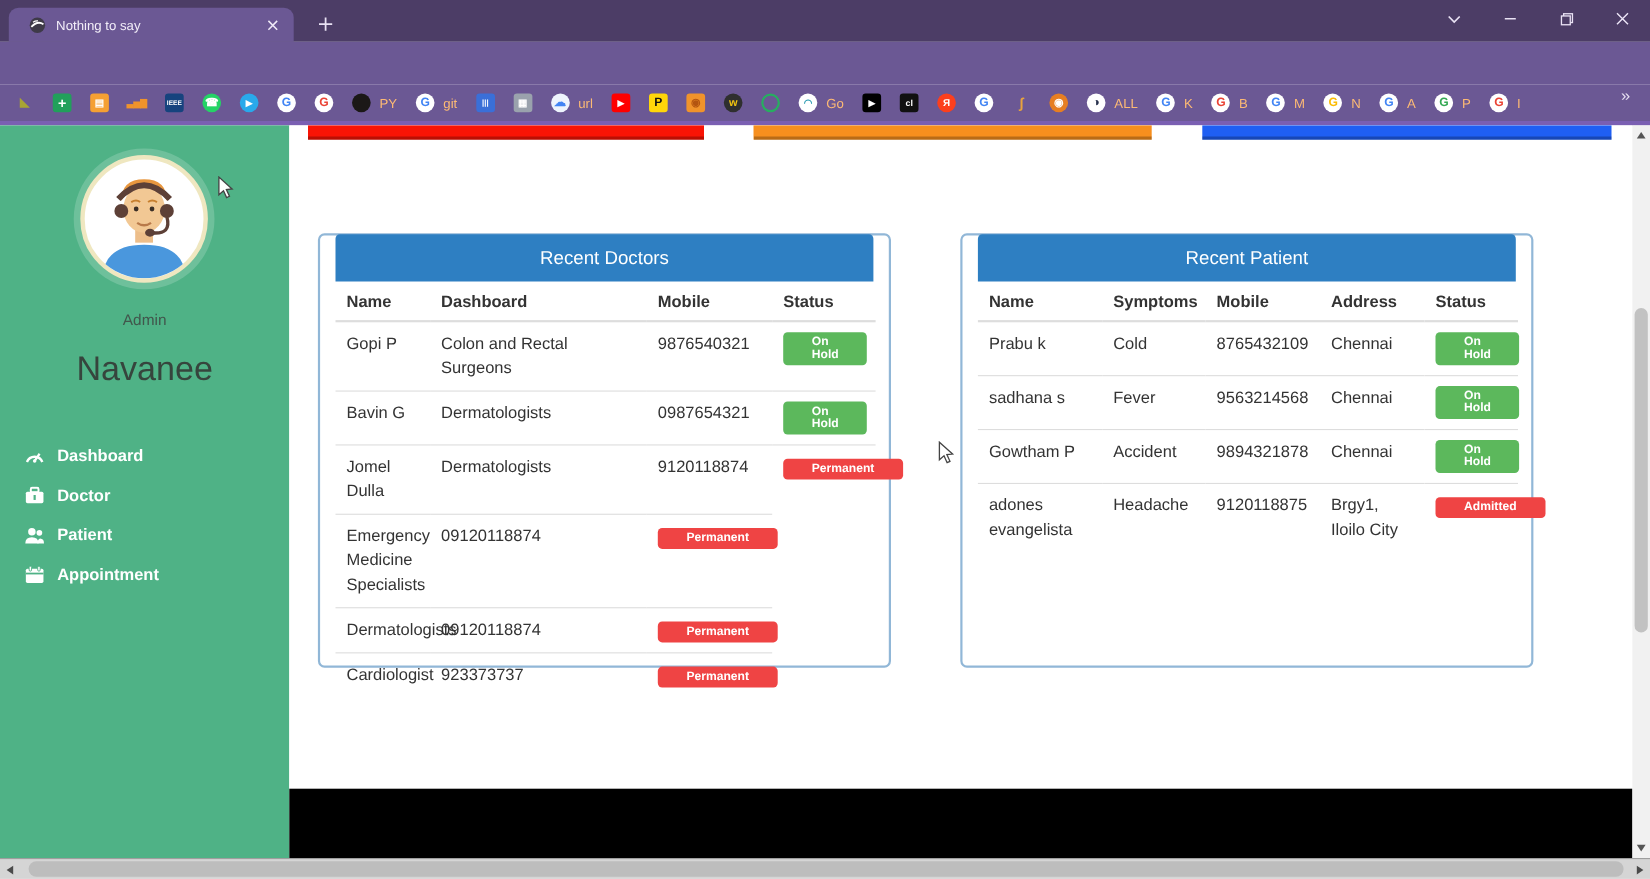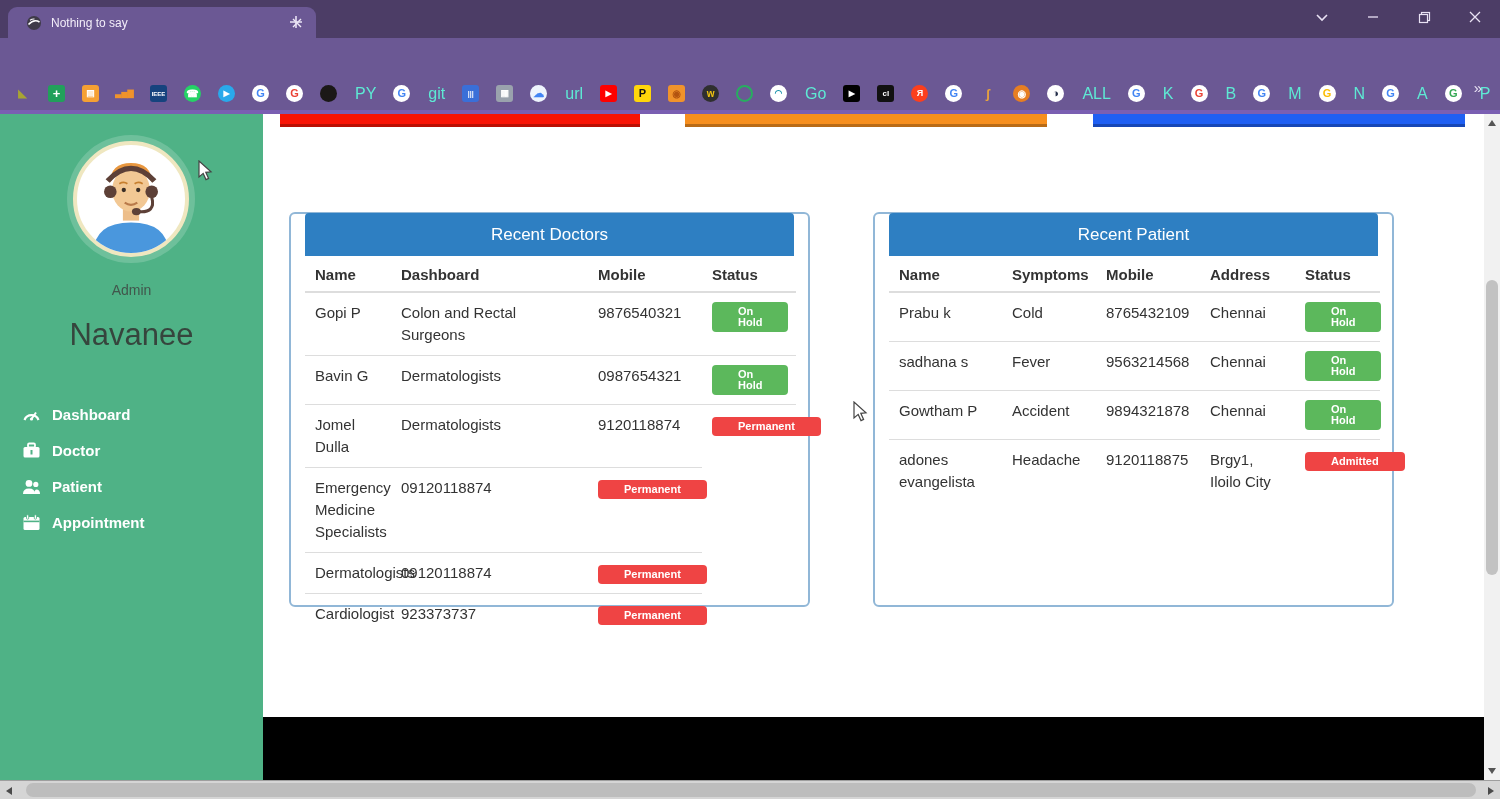--- a/index.html
+++ b/index.html
@@ -2,21 +2,21 @@
 <html><head>
 <meta charset="utf-8">
 <style>
   * { margin:0; padding:0; box-sizing:border-box; }
   html,body { width:1500px; height:799px; overflow:hidden; }
   body { font-family:"Liberation Sans", sans-serif; position:relative; background:#fff; }
   .abs { position:absolute; }
 
   
   #titlebar { left:0; top:0; width:1500px; height:38px; background:#4c3d66; }
-  #tab { left:8px; top:7px; width:308px; height:31px; background:#6b5894; border-radius:9px 9px 0 0; display:flex; align-items:center; padding:0 10px; }
+  #tab { left:8px; top:7px; width:259px; height:31px; background:#6b5894; border-radius:9px 9px 0 0; display:flex; align-items:center; padding:0 10px; }
   #tab-favicon { width:16px; height:16px; margin:0 9px 0 8px; flex:0 0 auto; }
   #tab-title { color:#f3eef9; font-size:12px; flex:1; white-space:nowrap; overflow:hidden; }
   #tab-close { width:18px; height:18px; display:flex; align-items:center; justify-content:center; border-radius:50%; }
   #newtab-btn { left:284px; top:10px; width:24px; height:24px; display:flex; align-items:center; justify-content:center; }
   .wctl { top:4px; width:30px; height:26px; display:flex; align-items:center; justify-content:center; }
   #win-chevron { left:1307px; } #win-min { left:1358px; } #win-restore { left:1409px; } #win-close { left:1460px; }
 
   #toolbar { left:0; top:38px; width:1500px; height:39px; background:#6b5894; }
   .navbtn { top:44px; width:28px; height:28px; display:flex; align-items:center; justify-content:center; border-radius:50%; }
   #back-btn { left:11px; } #fwd-btn { left:46px; } #reload-btn { left:81px; }
@@ -24,21 +24,21 @@
   #info-icon { margin-left:8px; }
   #url-text { color:#f2eefa; font-size:14px; margin-left:12px; flex:1; white-space:nowrap; overflow:hidden; }
   .boxbtn { width:26px; height:26px; display:flex; align-items:center; justify-content:center; flex:0 0 auto; }
   #toolbar-right { left:1358px; top:43px; display:flex; align-items:center; gap:7px; }
   #profile-avatar { width:26px; height:26px; border-radius:50%; background:#a58a6e; color:#fff; font-size:12px; display:flex; align-items:center; justify-content:center; }
 
   #bookmarks-bar { left:0; top:77px; width:1500px; height:33px; background:#6b5894; display:flex; align-items:center; padding-left:14px; overflow:hidden; }
   .bm { display:inline-flex; align-items:center; margin-right:17px; flex:0 0 auto; }
   .bm-ic { width:17px; height:17px; display:inline-flex; align-items:center; justify-content:center; font-size:10px; line-height:1; font-weight:600; }
   .sh-round { border-radius:50%; } .sh-square { border-radius:3px; }
-  .bm-lb { color:#5eead4; font-size:16px; margin-left:18px; }
+  .bm-lb { color:#fdba74; font-size:12px; margin-left:8px; }
   #bm-overflow { position:absolute; right:18px; top:79px; color:#e8e1f3; font-size:15px; }
 
   #accent-line { left:0; top:110px; width:1500px; height:4px; background:#7a5fb2; }
 
   
   #sidebar { left:0; top:114px; width:263px; height:666px; background:#4fb286; }
   #avatar-glow { left:67px; top:21px; width:128px; height:128px; border-radius:50%; background:rgba(255,255,255,0.18); }
   #avatar-ring { left:73px; top:27px; width:116px; height:116px; border-radius:50%; background:#fff; border:4px solid #efe7c0; overflow:hidden; }
   #admin-role { left:0; top:168px; width:263px; text-align:center; color:#41564c; font-size:14px; }
   #admin-name { left:0; top:203px; width:263px; text-align:center; color:#36453d; font-size:31px; }

